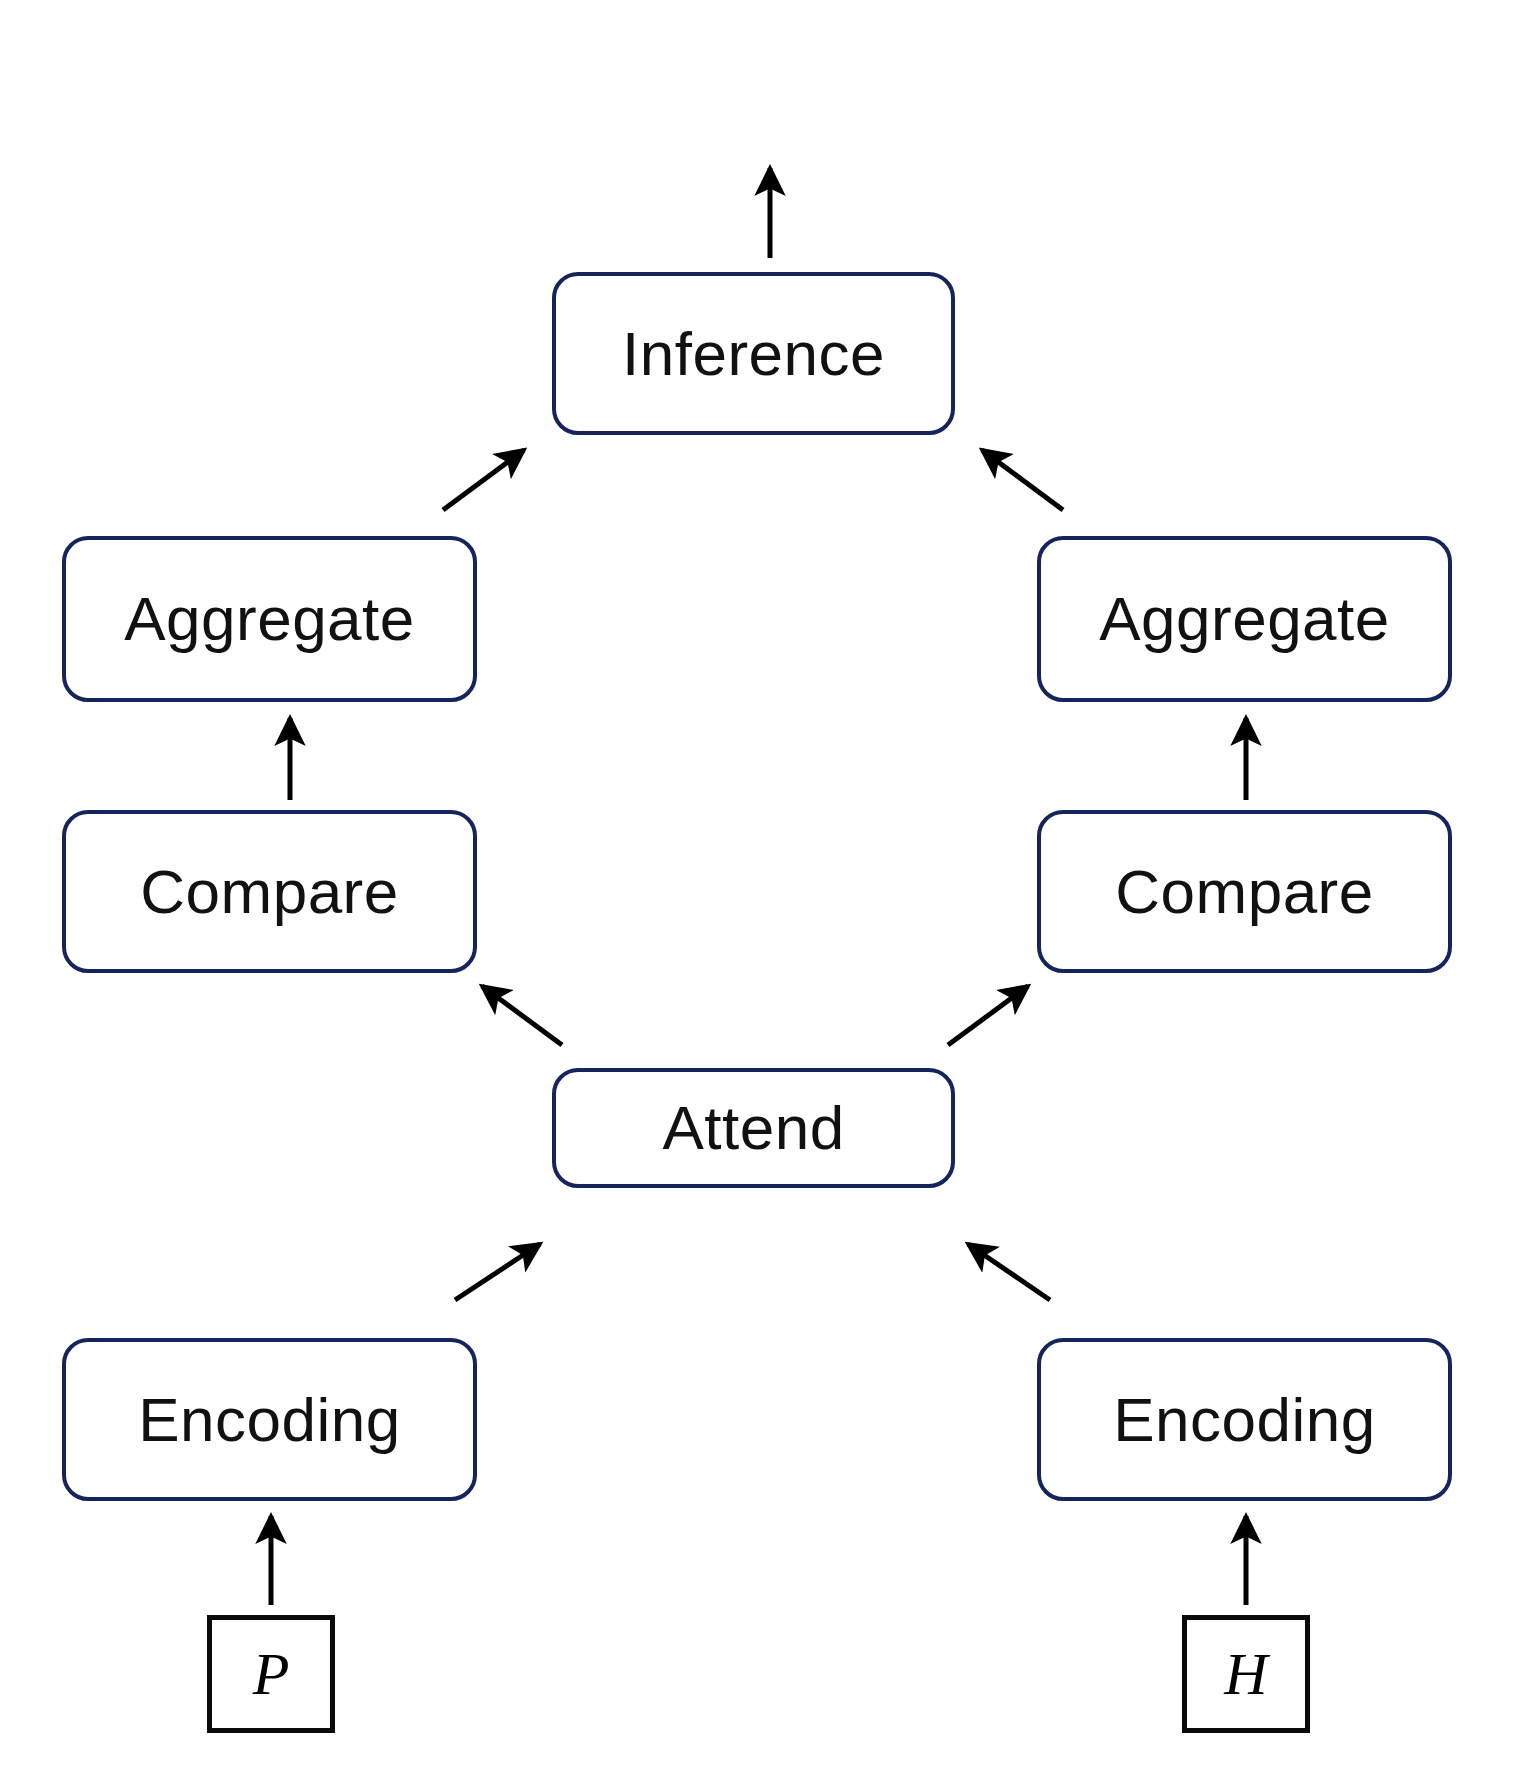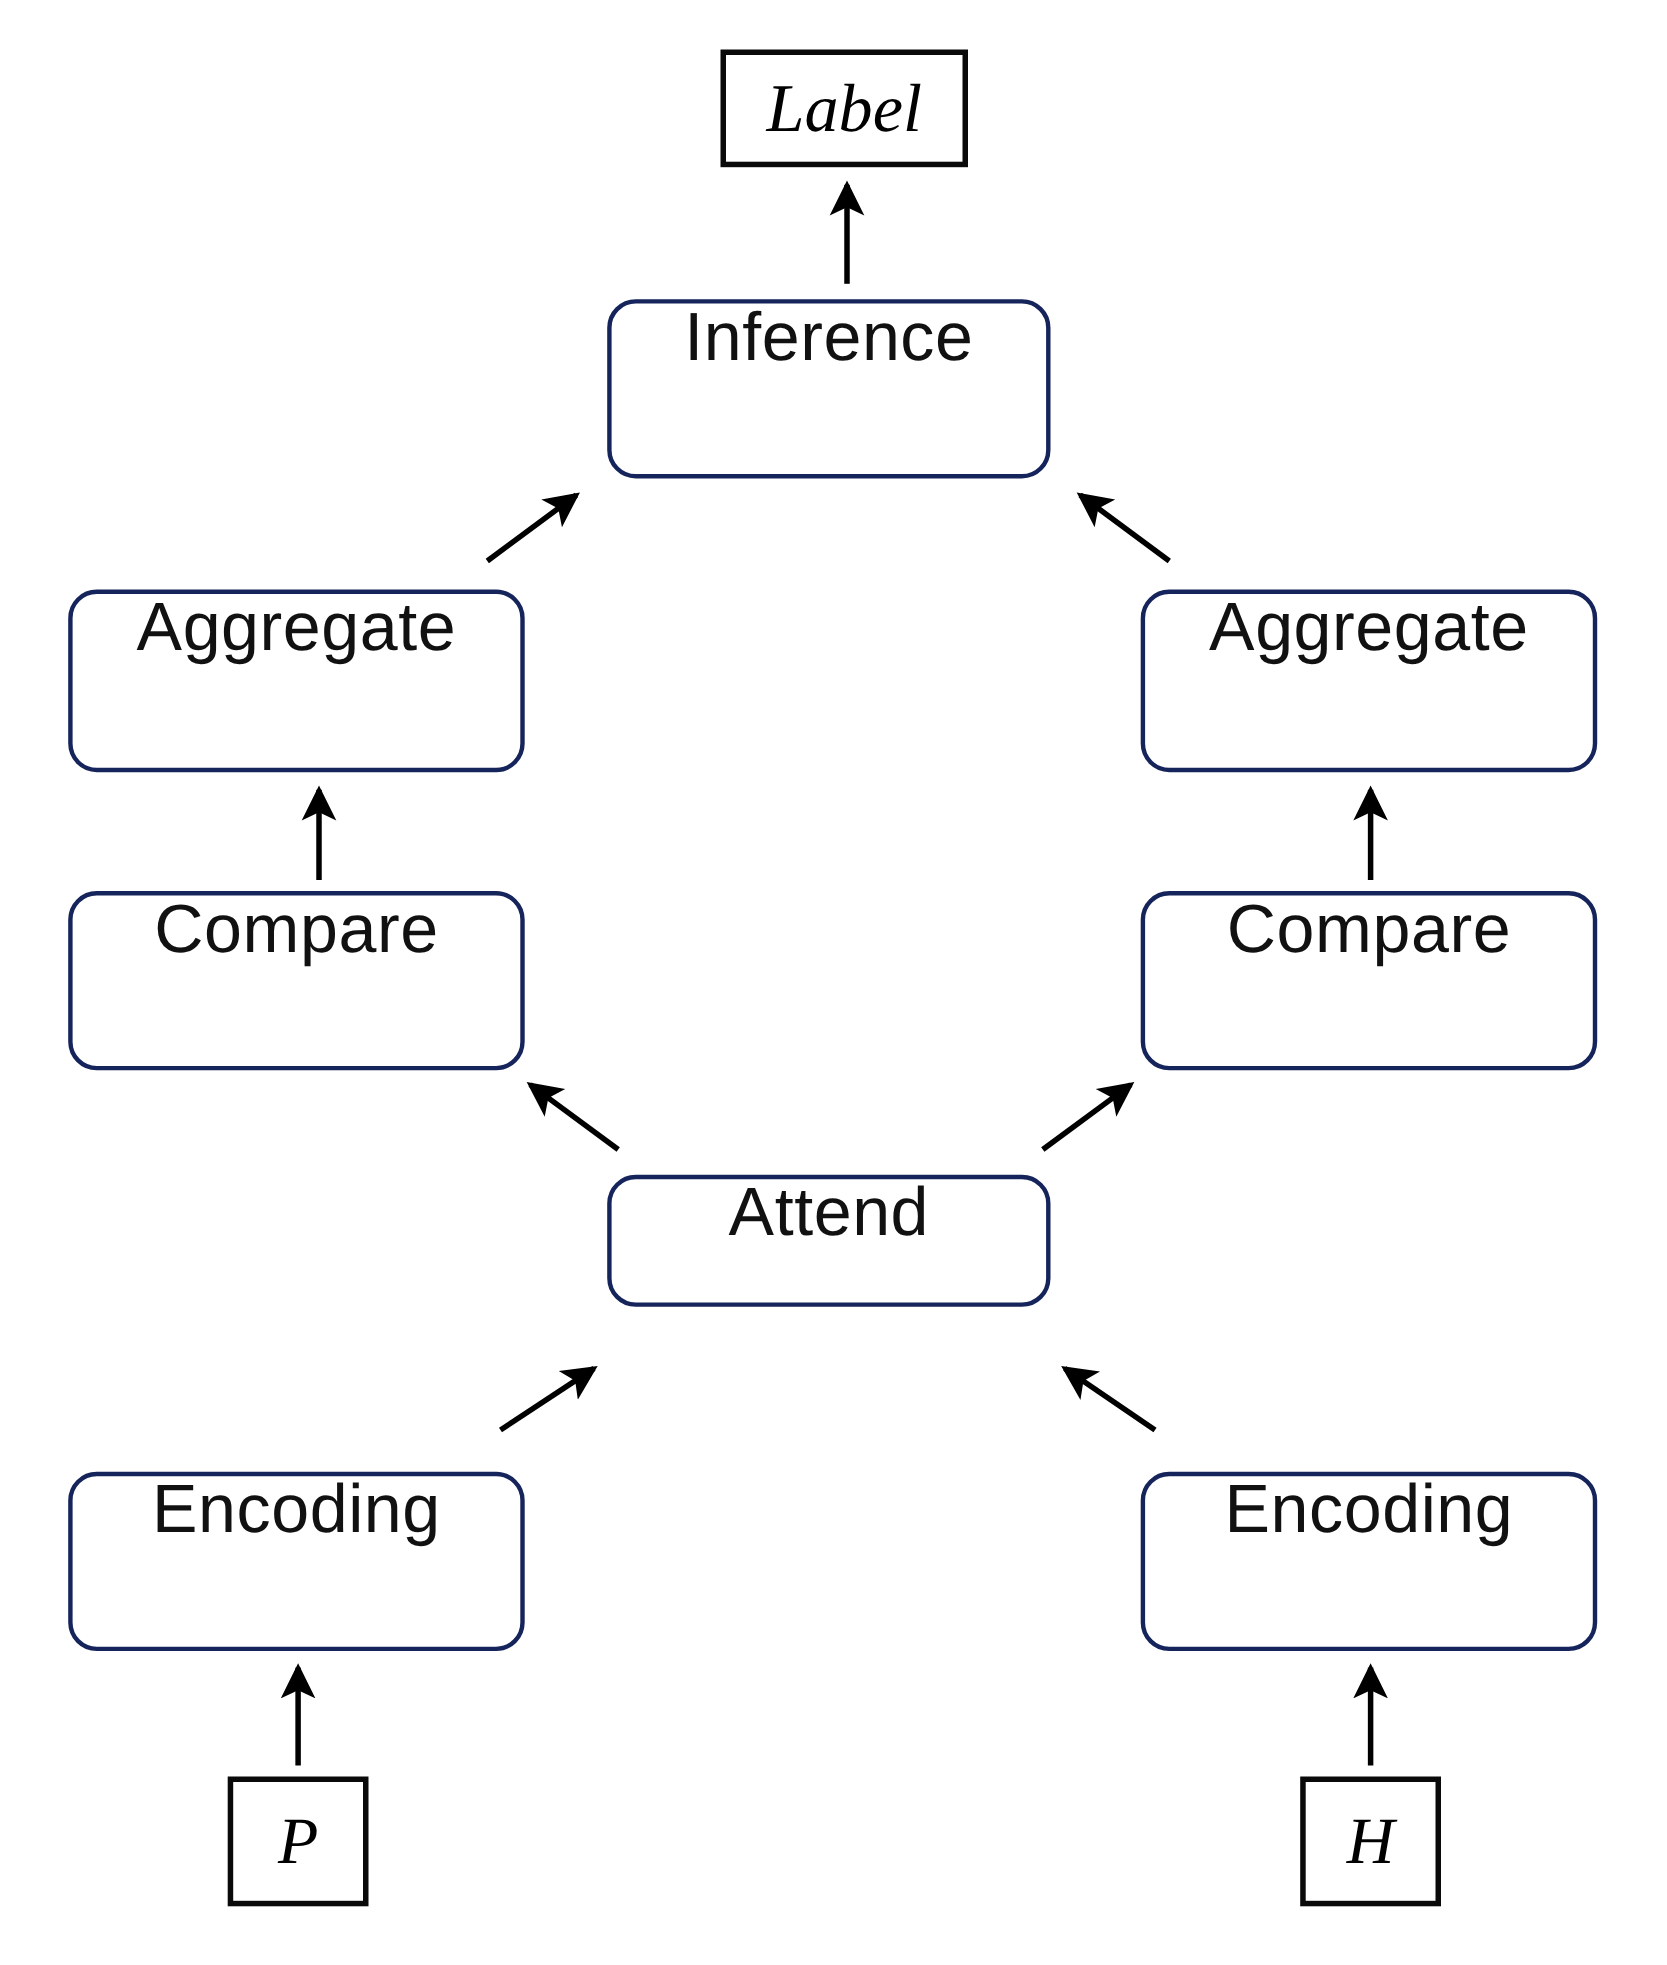--- a/index.html
+++ b/index.html
@@ -19,21 +19,21 @@
     overflow: hidden;
   }
   
   .node-box {
     position: absolute;
     box-sizing: border-box;
     background: #ffffff;
     border: 4px solid #16245c;
     border-radius: 26px;
     display: flex;
-    align-items: flex-start;
+    align-items: center;
     justify-content: center;
     color: #111111;
     font-family: "Liberation Sans", sans-serif;
     font-weight: 400;
     letter-spacing: 0.5px;
     line-height: 1;
     white-space: nowrap;
   }
   
   .term-box {
@@ -94,23 +94,20 @@
 
     <line x1="1246" y1="800" x2="1246" y2="718" marker-end="url(#ahead)"></line>
 
     <line x1="443" y1="510" x2="524" y2="450" marker-end="url(#ahead)"></line>
 
     <line x1="1063" y1="510" x2="982" y2="450" marker-end="url(#ahead)"></line>
 
     <line x1="770" y1="258" x2="770" y2="168" marker-end="url(#ahead)"></line>
   </svg>
 
-  <div class="term-box" style="left:655px; top:45px; width:225px; height:107px; font-size:62px;">
-    <span>Label</span>
-  </div>
 
   <div class="node-box" style="left:552px; top:272px; width:403px; height:163px; font-size:62px;">
     <span>Inference</span>
   </div>
 
   <div class="node-box" style="left:62px; top:536px; width:415px; height:166px; font-size:62px;">
     <span>Aggregate</span>
   </div>
 
   <div class="node-box" style="left:1037px; top:536px; width:415px; height:166px; font-size:62px;">

